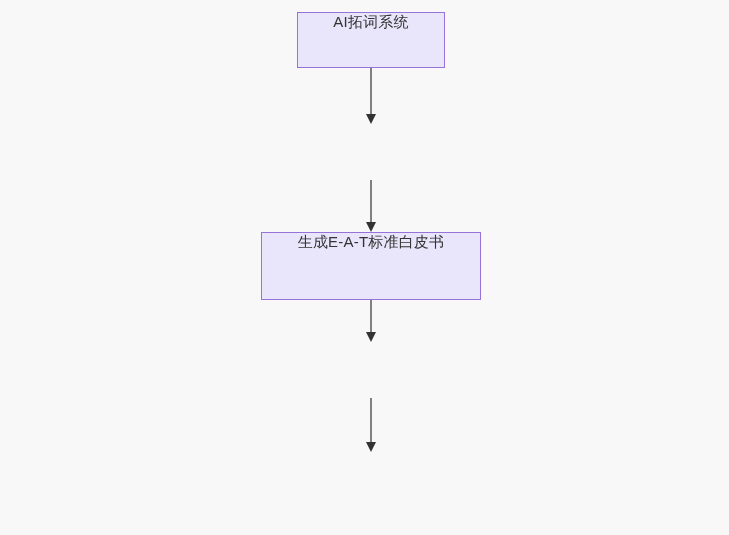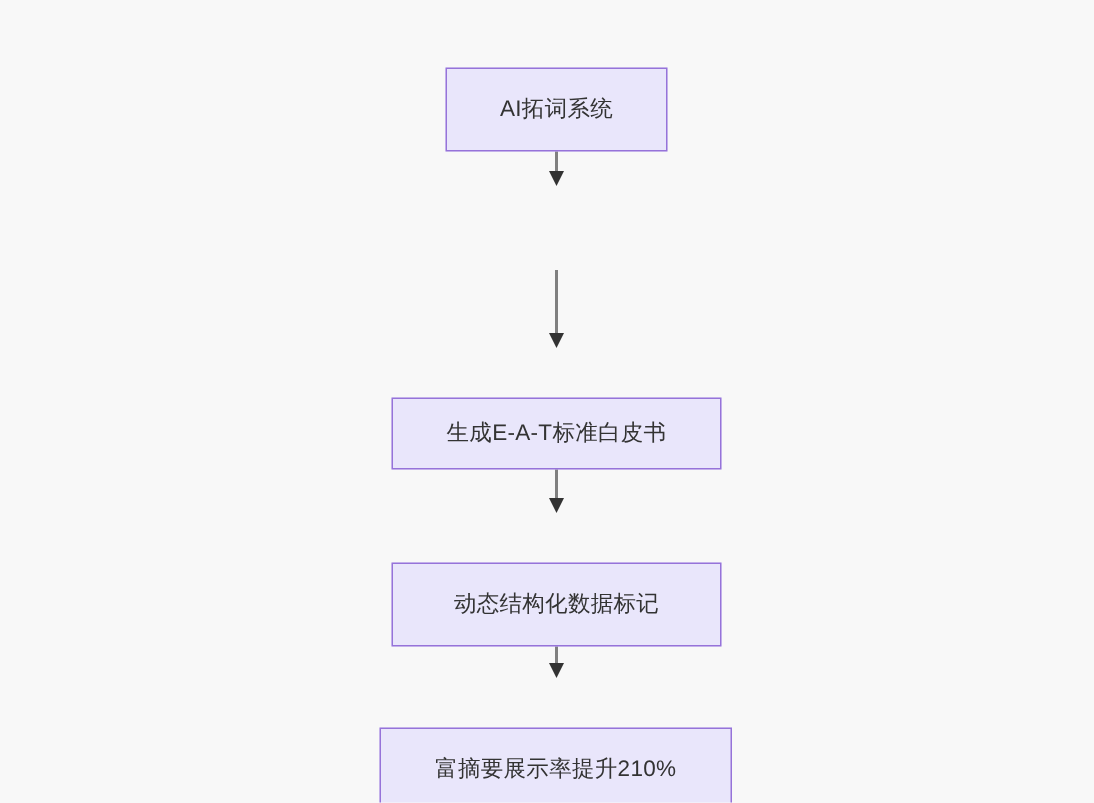--- a/index.html
+++ b/index.html
@@ -18,23 +18,22 @@
     width: 729px;
     height: 535px;
   }
   .node {
     position: absolute;
     box-sizing: border-box;
     background: #e9e6fb;
     border: 1.5px solid #9673d9;
     border-radius: 0;
     display: flex;
-    align-items: center;
+    align-items: flex-start;
     justify-content: center;
-    margin-top: 33px;
   }
   .node-label {
     font-size: 15px;
     line-height: 1.2;
     color: #333333;
     white-space: nowrap;
     letter-spacing: 0.2px;
   }
   .edge {
     position: absolute;
@@ -76,25 +75,19 @@
   <div class="edge" id="edge-4" style="left: 370px; top: 398px; width: 2px; height: 54px;">
     <div class="edge-line" style="height: 45px; background: rgb(128, 128, 128);"></div>
     <div class="edge-arrow" style="top: 44px; border-top-color: rgb(51, 51, 51);"></div>
   </div>
 
   <div class="node" id="node-1" style="left: 297px; top: 12px; width: 148px; height: 56px; background: rgb(233, 230, 251); border-color: rgb(150, 115, 217);">
     <span class="node-label" style="color: rgb(51, 51, 51);">AI拓词系统</span>
   </div>
 
 
-  <div class="node" id="node-3" style="left: 261px; top: 232px; width: 220px; height: 48px; background: rgb(233, 230, 251); border-color: rgb(150, 115, 217);">
+  <div class="node" id="node-3" style="left: 261px; top: 232px; width: 220px; height: 68px; background: rgb(233, 230, 251); border-color: rgb(150, 115, 217);">
     <span class="node-label" style="color: rgb(51, 51, 51);">生成E-A-T标准白皮书</span>
   </div>
 
-  <div class="node" id="node-4" style="left: 261px; top: 342px; width: 220px; height: 56px; background: rgb(233, 230, 251); border-color: rgb(150, 115, 217);">
-    <span class="node-label" style="color: rgb(51, 51, 51);">动态结构化数据标记</span>
-  </div>
 
-  <div class="node" id="node-5" style="left: 253px; top: 452px; width: 235px; height: 56px; background: rgb(233, 230, 251); border-color: rgb(150, 115, 217);">
-    <span class="node-label" style="color: rgb(51, 51, 51);">富摘要展示率提升210%</span>
-  </div>
 
 </div>
 
 </body></html>

